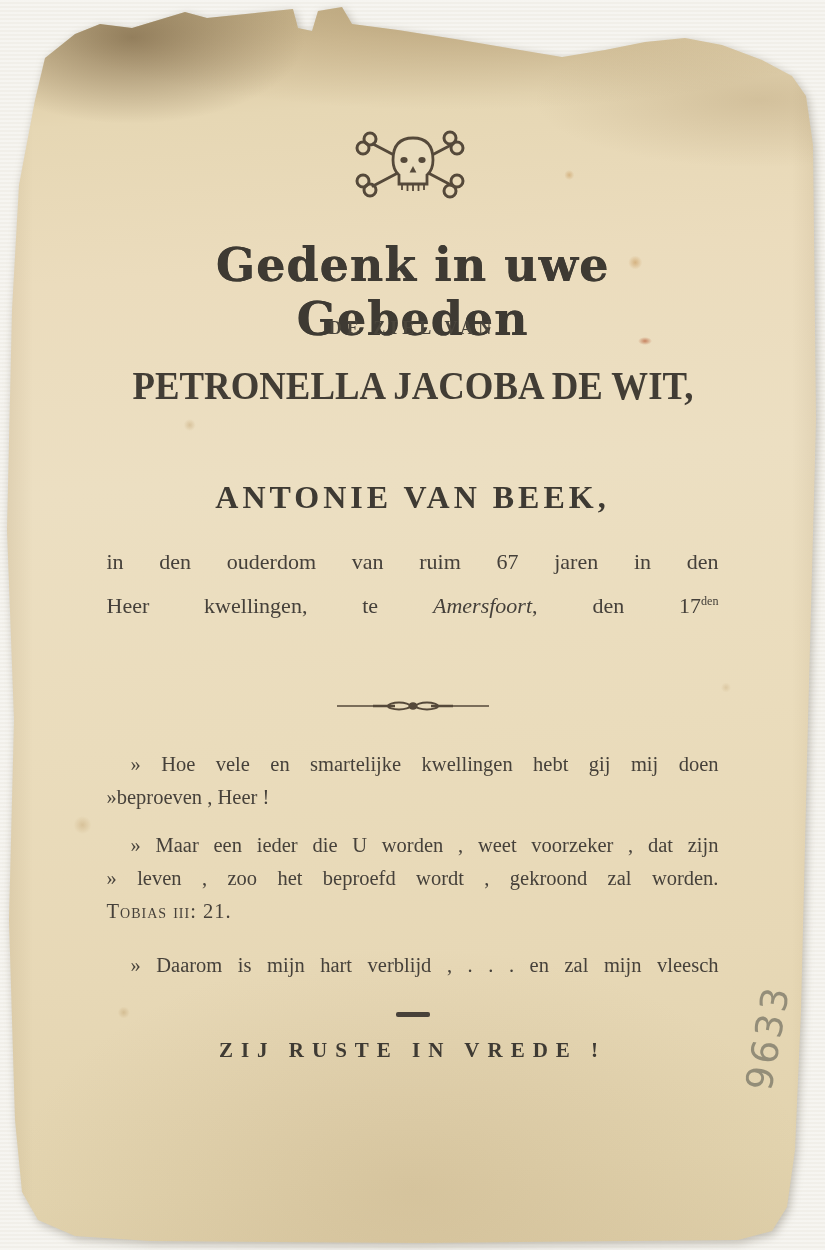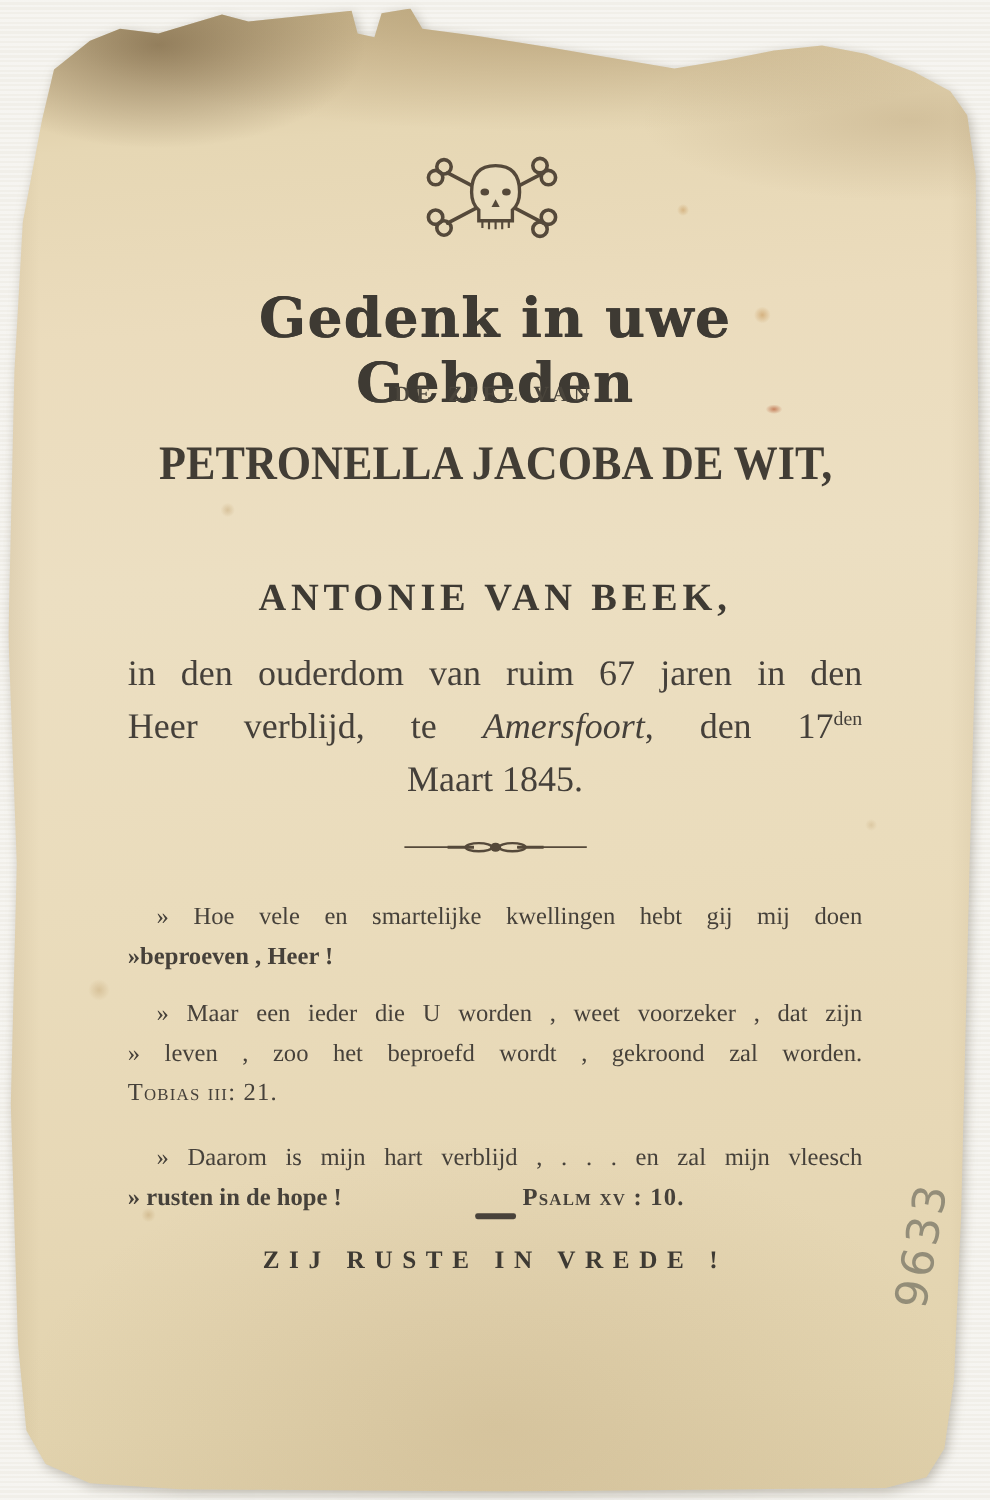--- a/index.html
+++ b/index.html
@@ -39,29 +39,29 @@
     font-family:"DejaVu Serif","Liberation Serif",serif;color:#3e3a33;
     text-shadow:0.4px 0 0 #3e3a33;
   }
   .subtitle{top:318px;font-size:18px;letter-spacing:5px;font-weight:bold;color:#4a453c;}
   .deceased-name{
     top:362px;font-size:40px;font-weight:bold;white-space:nowrap;color:#423d35;
     transform:translateX(-50%) scaleX(.92);letter-spacing:0;
   }
   .relation{top:440px;font-size:17px;letter-spacing:6px;font-weight:bold;color:#4a453c;}
   .spouse-name{top:479px;font-size:32px;font-weight:bold;letter-spacing:4px;color:#3e3a33;}
-  .notice{top:540px;font-size:30px;line-height:44px;color:#45403a;}
+  .notice{top:540px;font-size:22px;line-height:44px;color:#45403a;}
   .justify{text-align:justify;text-align-last:justify;}
   .notice .place{font-style:italic;}
   sup{font-size:.55em;vertical-align:super;line-height:0;}
   .ornament{top:698px;width:160px;}
   .quotes{top:748px;font-size:20.5px;line-height:33px;color:#46413a;text-align:left;}
   .quote{margin-bottom:15px;}
   .q-first{text-indent:24px;}
-  .q-row{display:flex;justify-content:space-between;align-items:flex-end;font-weight:bold;}
+  .q-row{display:flex;justify-content:space-between;align-items:flex-end;}
   .ref{font-variant:small-caps;letter-spacing:1px;white-space:nowrap;}
   .ref-line{text-align:left;}
   .dash-rule{top:1003px;}
   .dash-rule .dash{display:inline-block;width:34px;height:5px;background:#48423a;border-radius:2px;}
   .closing{top:1038px;font-size:21px;font-weight:bold;letter-spacing:8px;color:#3e3a33;}
   .handwritten{
     position:absolute;left:712px;top:1016px;width:112px;text-align:center;
     transform:rotate(-80deg);transform-origin:center;
     font-family:"DejaVu Sans",sans-serif;font-size:37px;color:#85816f;
     letter-spacing:3px;opacity:.85;
@@ -115,22 +115,21 @@
 
       <div class="block subtitle">DE ZIEL VAN</div>
 
       <div class="block deceased-name">PETRONELLA JACOBA DE WIT,</div>
 
 
       <div class="block spouse-name">ANTONIE VAN BEEK,</div>
 
       <div class="block notice">
         <div class="justify">in den ouderdom van ruim 67 jaren in den</div>
-        <div class="justify"><span>Heer verblijd, te </span><span class="place">Amersfoort</span><span>, den 17</span><sup>den</sup></div>
-        <div>Maart 1845.</div>
+        <div class="justify"><span>Heer kwellingen, te </span><span class="place">Amersfoort</span><span>, den 17</span><sup>den</sup></div>
       </div>
 
       <div class="block ornament">
         <svg width="160" height="16" viewBox="0 0 160 16">
           <path d="M4 8 L62 8" stroke="#55493a" stroke-width="1.4"></path>
           <path d="M98 8 L156 8" stroke="#55493a" stroke-width="1.4"></path>
           <path d="M40 8 L62 8" stroke="#55493a" stroke-width="2.6"></path>
           <path d="M98 8 L120 8" stroke="#55493a" stroke-width="2.6"></path>
           <ellipse cx="66" cy="8" rx="11" ry="3.4" fill="none" stroke="#55493a" stroke-width="2"></ellipse>
           <ellipse cx="94" cy="8" rx="11" ry="3.4" fill="none" stroke="#55493a" stroke-width="2"></ellipse>
@@ -150,24 +149,20 @@
         <div class="quote">
           <div class="q-first justify">» Maar een ieder die U worden , weet voorzeker , dat zijn</div>
           <div class="justify">» leven , zoo het beproefd wordt , gekroond zal worden.</div>
           <div class="ref-line">
             <span class="ref" style="margin-right:128px">Tobias iii: 21.</span>
           </div>
         </div>
 
         <div class="quote" style="margin-top:21px">
           <div class="q-first justify">» Daarom is mijn hart verblijd , . . . en zal mijn vleesch</div>
-          <div class="q-row">
-            <span>» rusten in de hope !</span>
-            <span class="ref" style="margin-right:148px">Psalm xv : 10.</span>
-          </div>
         </div>
       </div>
 
       <div class="block dash-rule">
         <span class="dash"></span>
       </div>
 
       <div class="block closing">ZIJ RUSTE IN VREDE !</div>
 
       <div class="handwritten">9633</div>

